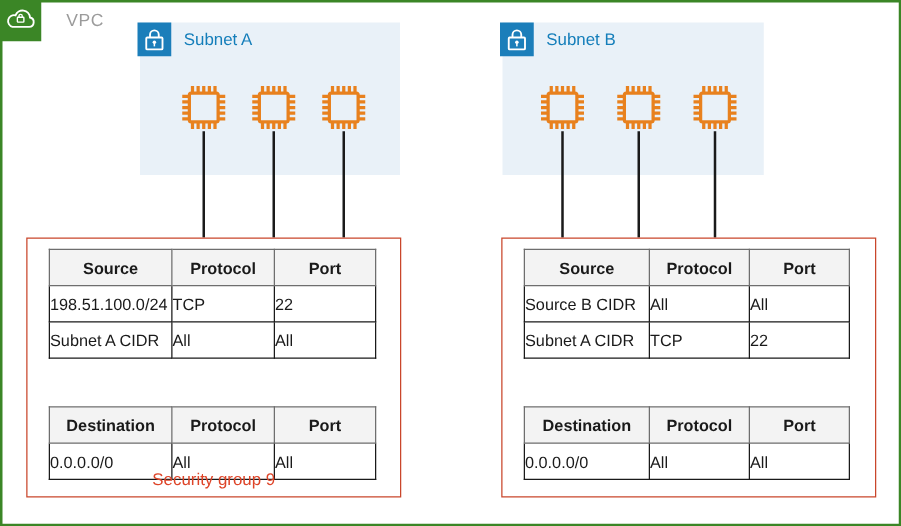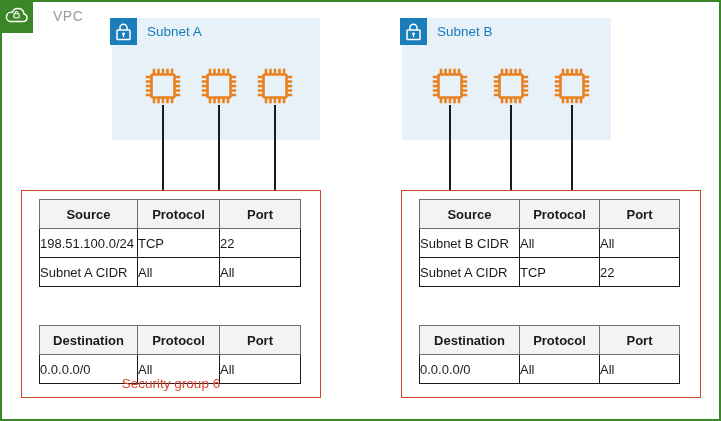--- a/index.html
+++ b/index.html
@@ -184,38 +184,38 @@
         <th>Protocol</th>
         <th>Port</th>
       </tr>
       <tr>
         <td>0.0.0.0/0</td>
         <td>All</td>
         <td>All</td>
       </tr>
     </tbody>
       </table>
-    <div class="sg-label">Security group 6</div>
+    <div class="sg-label">Security group 9</div>
   </div>
 
   <div class="sg-box sg2">
     <table class="sg-table t-in">
       <colgroup>
           <col style="width:100px">
           <col style="width:80px">
           <col style="width:80px">
         </colgroup>
       <tbody>
           <tr>
         <th>Source</th>
         <th>Protocol</th>
         <th>Port</th>
       </tr>
       <tr>
-        <td>Subnet B CIDR</td>
+        <td>Source B CIDR</td>
         <td>All</td>
         <td>All</td>
       </tr>
       <tr>
         <td>Subnet A CIDR</td>
         <td>TCP</td>
         <td>22</td>
       </tr>
     </tbody>
       </table>

